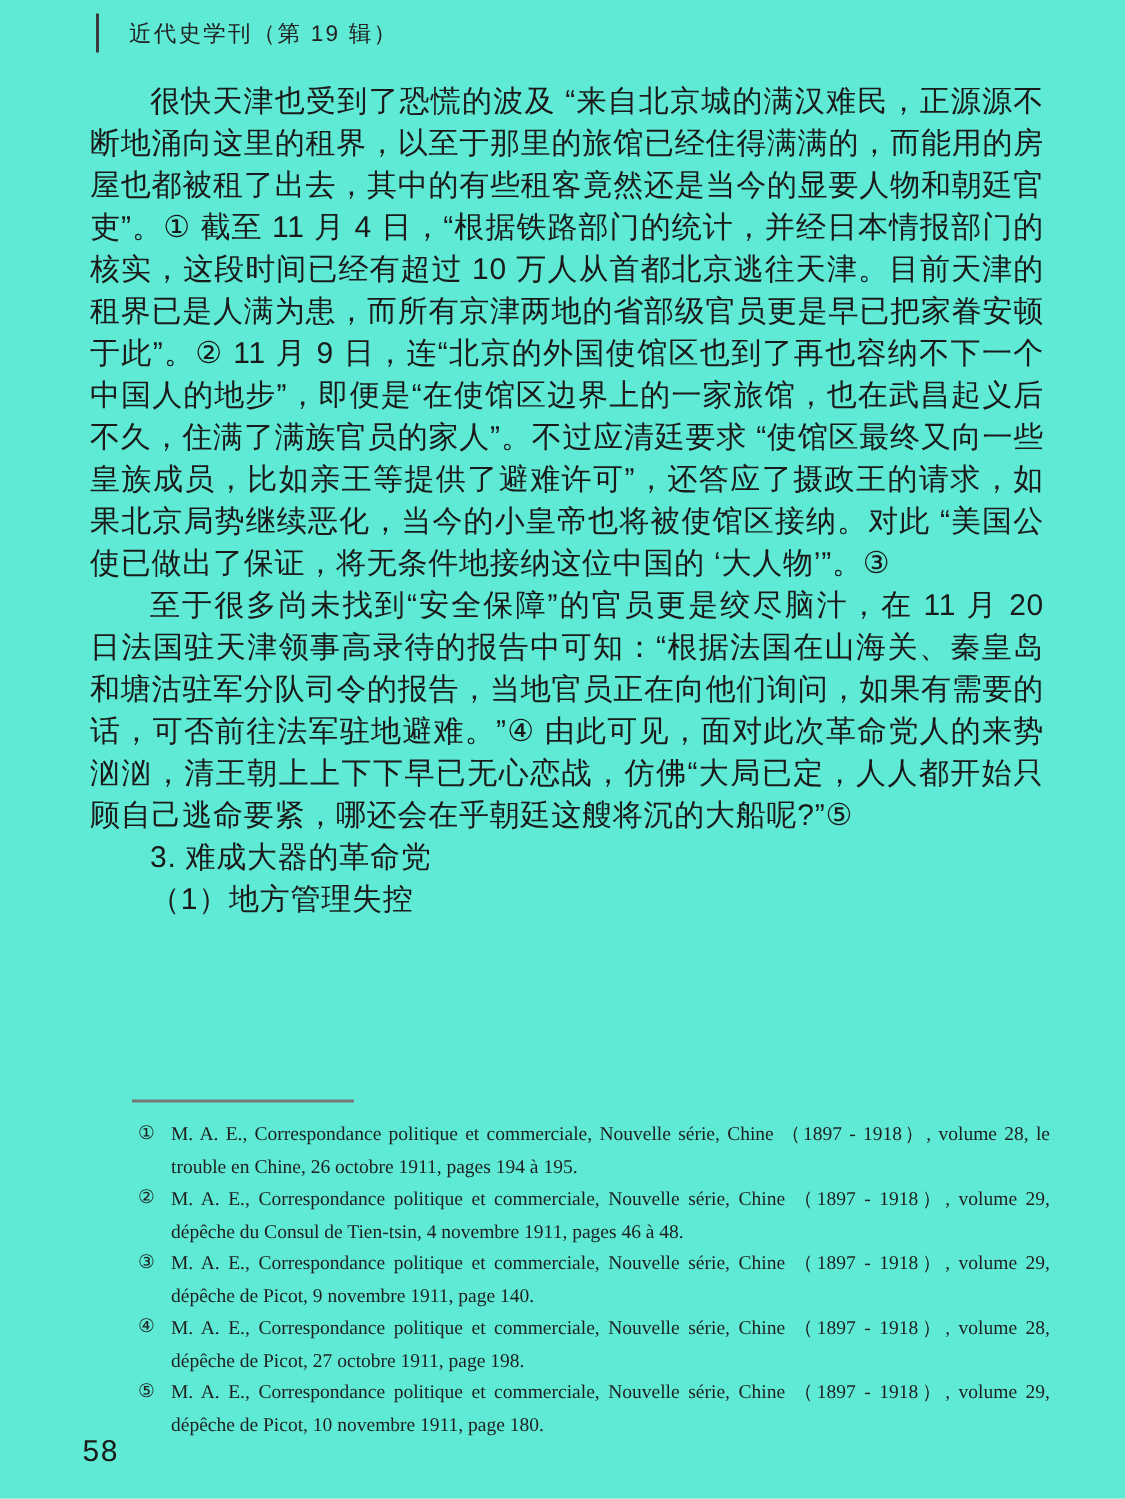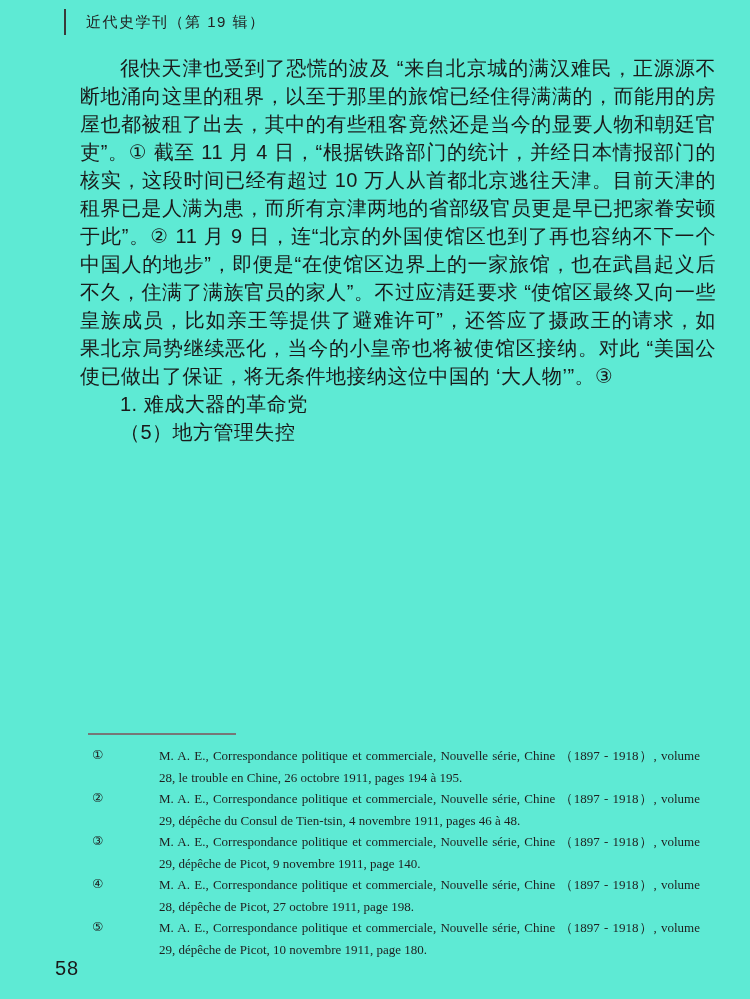--- a/index.html
+++ b/index.html
@@ -33,21 +33,21 @@
     margin-right: 20px;
   }
   .journal-title {
     font-size: 15px;
     letter-spacing: 1.5px;
     color: #222222;
   }
   .body-text {
     position: absolute;
     top: 54px;
-    left: 80px;
+    left: 60px;
     width: 636px;
     font-size: 20px;
     line-height: 28px;
     letter-spacing: 0.5px;
     text-align: justify;
     text-justify: inter-ideograph;
   }
   .body-text p {
     margin: 0;
     text-indent: 2em;
@@ -77,21 +77,20 @@
     display: flex;
   }
   .fn-marker {
     flex: 0 0 22px;
     font-family: "Liberation Sans", "DejaVu Sans", sans-serif;
     font-size: 12.5px;
   }
   .fn-text {
     flex: 1;
     text-align: justify;
-    margin-left: 45px;
   }
   .page-number {
     position: absolute;
     left: 55px;
     top: 957px;
     font-size: 20px;
     letter-spacing: 1px;
     color: #1a1a1a;
   }
 </style>
@@ -100,22 +99,23 @@
 
 <div class="page">
 
   <div class="running-header">
     <div class="header-rule"></div>
     <div class="journal-title">近代史学刊（第 19 辑）</div>
   </div>
 
   <div class="body-text">
     <p>很快天津也受到了恐慌的波及 “来自北京城的满汉难民，正源源不断地涌向这里的租界，以至于那里的旅馆已经住得满满的，而能用的房屋也都被租了出去，其中的有些租客竟然还是当今的显要人物和朝廷官吏”。① 截至 11 月 4 日，“根据铁路部门的统计，并经日本情报部门的核实，这段时间已经有超过 10 万人从首都北京逃往天津。目前天津的租界已是人满为患，而所有京津两地的省部级官员更是早已把家眷安顿于此”。② 11 月 9 日，连“北京的外国使馆区也到了再也容纳不下一个中国人的地步”，即便是“在使馆区边界上的一家旅馆，也在武昌起义后不久，住满了满族官员的家人”。不过应清廷要求 “使馆区最终又向一些皇族成员，比如亲王等提供了避难许可”，还答应了摄政王的请求，如果北京局势继续恶化，当今的小皇帝也将被使馆区接纳。对此 “美国公使已做出了保证，将无条件地接纳这位中国的 ‘大人物’”。③</p>
-    <p class="heading">1. 难成大器的革命党</p>
-    <p class="heading">（5）地方管理失控</p>
+    <p>至于很多尚未找到“安全保障”的官员更是绞尽脑汁，在 11 月 20 日法国驻天津领事高录待的报告中可知：“根据法国在山海关、秦皇岛和塘沽驻军分队司令的报告，当地官员正在向他们询问，如果有需要的话，可否前往法军驻地避难。”④ 由此可见，面对此次革命党人的来势汹汹，清王朝上上下下早已无心恋战，仿佛“大局已定，人人都开始只顾自己逃命要紧，哪还会在乎朝廷这艘将沉的大船呢?”⑤</p>
+    <p class="heading">3. 难成大器的革命党</p>
+    <p class="heading">（1）地方管理失控</p>
   </div>
 
   <div class="footnote-divider"></div>
 
   <div class="footnotes">
     <div class="footnote">
       <span class="fn-marker">①</span>
       <span class="fn-text">M. A. E., Correspondance politique et commerciale, Nouvelle série, Chine （1897 - 1918）, volume 28, le trouble en Chine, 26 octobre 1911, pages 194 à 195.</span>
     </div>
     <div class="footnote">

